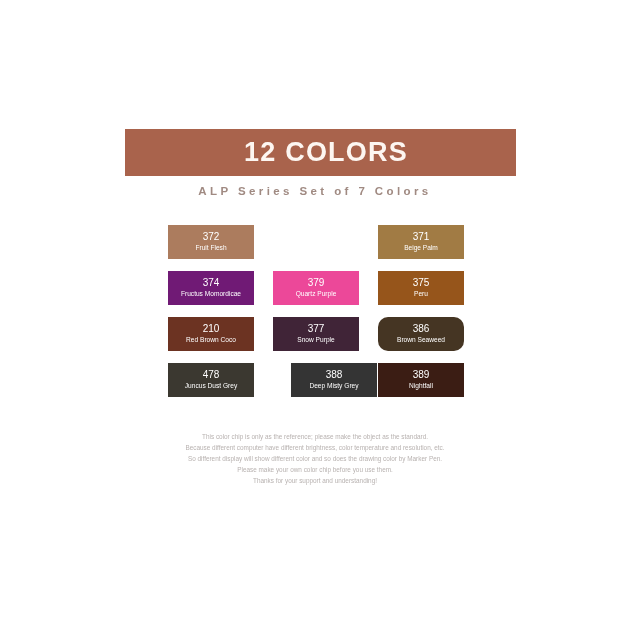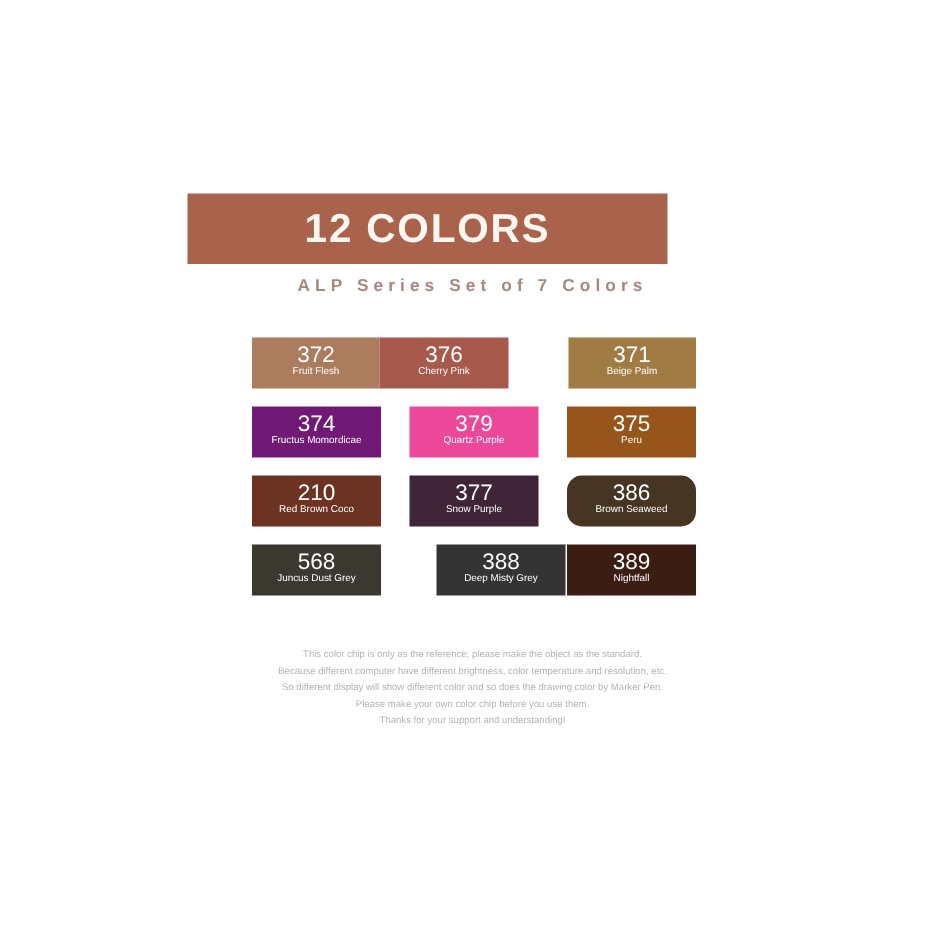--- a/index.html
+++ b/index.html
@@ -19,26 +19,27 @@
     width: 630px;
     height: 630px;
     background: #ffffff;
   }
 
   
   .banner {
     position: absolute;
     left: 125px;
     top: 129px;
-    width: 320px;
+    width: 380px;
     height: 47px;
     background: #a9634c;
     display: flex;
     align-items: center;
     justify-content: center;
+    padding-left: 11px;
   }
   .banner-title {
     color: #fdf6f1;
     font-size: 27px;
     font-weight: bold;
     letter-spacing: 1.2px;
     line-height: 1;
   }
 
   .subtitle {
@@ -71,21 +72,21 @@
     width: 86px;
     height: 34px;
     display: flex;
     flex-direction: column;
     align-items: center;
     justify-content: center;
     box-sizing: border-box;
   }
   .swatch-code {
     color: #ffffff;
-    font-size: 15px;
+    font-size: 10px;
     line-height: 12px;
     font-weight: normal;
   }
   .swatch-name {
     color: #ffffff;
     font-size: 6.6px;
     line-height: 10px;
     font-weight: normal;
     white-space: nowrap;
   }
@@ -115,24 +116,20 @@
   </div>
 
   <div class="subtitle" style="color: rgb(160, 138, 130);">ALP Series Set of 7 Colors</div>
 
   <div class="grid">
     <div class="grid-row">
       <div class="swatch" style="background: rgb(172, 124, 94);">
         <span class="swatch-code">372</span>
         <span class="swatch-name">Fruit Flesh</span>
       </div>
-      <div class="swatch" style="background: rgb(167, 89, 76);">
-        <span class="swatch-code">376</span>
-        <span class="swatch-name">Cherry Pink</span>
-      </div>
       <div class="swatch" style="background: rgb(161, 123, 68); margin-left: 40px;">
         <span class="swatch-code">371</span>
         <span class="swatch-name">Beige Palm</span>
       </div>
     </div>
 
     <div class="grid-row">
       <div class="swatch" style="background: #701a75; justify-content: center;">
         <span class="swatch-code">374</span>
         <span class="swatch-name">Fructus Momordicae</span>
@@ -157,21 +154,21 @@
         <span class="swatch-name">Snow Purple</span>
       </div>
       <div class="swatch" style="background: rgb(69, 53, 35); border-radius: 10px;">
         <span class="swatch-code">386</span>
         <span class="swatch-name">Brown Seaweed</span>
       </div>
     </div>
 
     <div class="grid-row">
       <div class="swatch" style="background: rgb(59, 56, 48);">
-        <span class="swatch-code">568</span>
+        <span class="swatch-code">478</span>
         <span class="swatch-name">Juncus Dust Grey</span>
       </div>
       <div class="swatch" style="background: rgb(52, 52, 52); margin-left: 36px;">
         <span class="swatch-code">388</span>
         <span class="swatch-name">Deep Misty Grey</span>
       </div>
       <div class="swatch" style="background: rgb(59, 29, 20);">
         <span class="swatch-code">389</span>
         <span class="swatch-name">Nightfall</span>
       </div>

